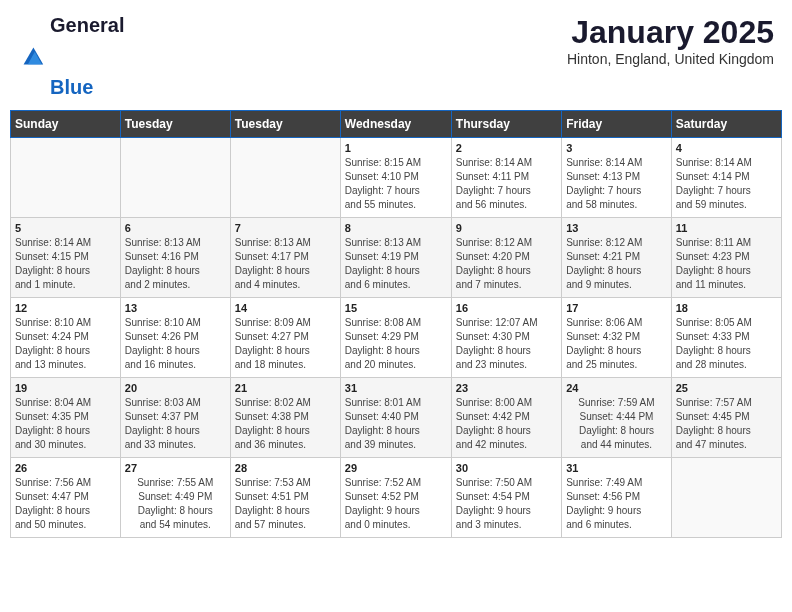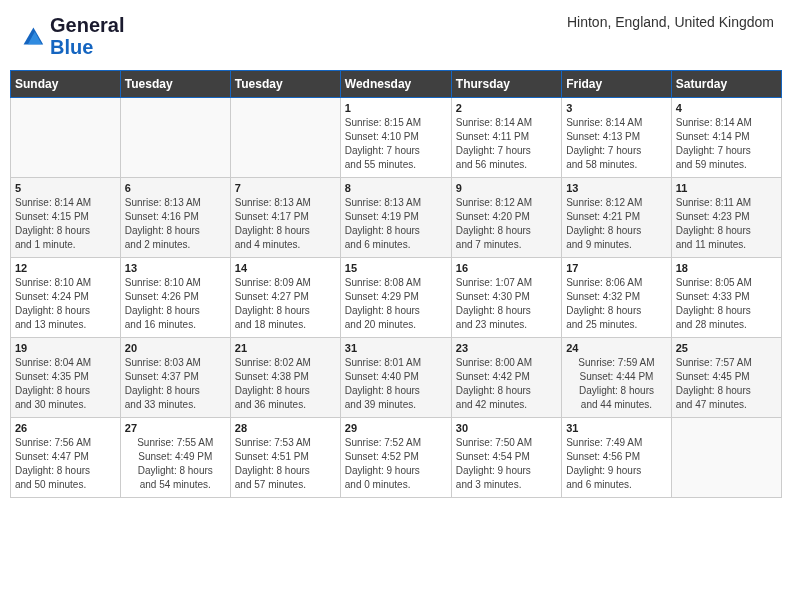--- a/index.html
+++ b/index.html
@@ -20,21 +20,21 @@
     .logo {
       display: flex;
       align-items: center;
     }
     .logo-text {
       font-size: 20px;
       font-weight: bold;
       line-height: 1.1;
     }
     .logo-general { color: #1a1a2e; }
-    .logo-blue { color: #1565c0; }
+    .logo-blue { color: #1565c0; margin-top: 40px; }
     .logo-icon {
       width: 28px;
       height: 28px;
       margin-right: 4px;
     }
     .title-area {
       text-align: right;
     }
     .month-title {
       font-size: 32px;
@@ -90,20 +90,21 @@
     <svg class="logo-icon" viewBox="0 0 40 40" xmlns="http://www.w3.org/2000/svg">
       <polygon points="8,32 22,8 36,32" fill="#1565c0"></polygon>
       <polygon points="14,32 24,14 34,32" fill="#42a5f5" opacity="0.6"></polygon>
     </svg>
     <div class="logo-text">
       <div class="logo-general">General</div>
       <div class="logo-blue">Blue</div>
     </div>
   </div>
   <div class="title-area">
+    <div class="month-title">January 2025</div>
     <div class="location">Hinton, England, United Kingdom</div>
   </div>
 </div>
 
 <table class="calendar">
   <thead>
     <tr>
     <th>Sunday</th>
         <th>Tuesday</th>
         <th>Tuesday</th>
@@ -222,21 +223,21 @@
         </td>
         <td>
           <div class="day-num">15</div>
           <div class="day-info" style="white-space: pre-line;">Sunrise: 8:08 AM
 Sunset: 4:29 PM
 Daylight: 8 hours
 and 20 minutes.</div>
         </td>
         <td>
           <div class="day-num">16</div>
-          <div class="day-info" style="white-space: pre-line;">Sunrise: 1:07 AM
+          <div class="day-info" style="white-space: pre-line;">Sunrise: 12:07 AM
 Sunset: 4:30 PM
 Daylight: 8 hours
 and 23 minutes.</div>
         </td>
         <td>
           <div class="day-num">17</div>
           <div class="day-info" style="white-space: pre-line;">Sunrise: 8:06 AM
 Sunset: 4:32 PM
 Daylight: 8 hours
 and 25 minutes.</div>

